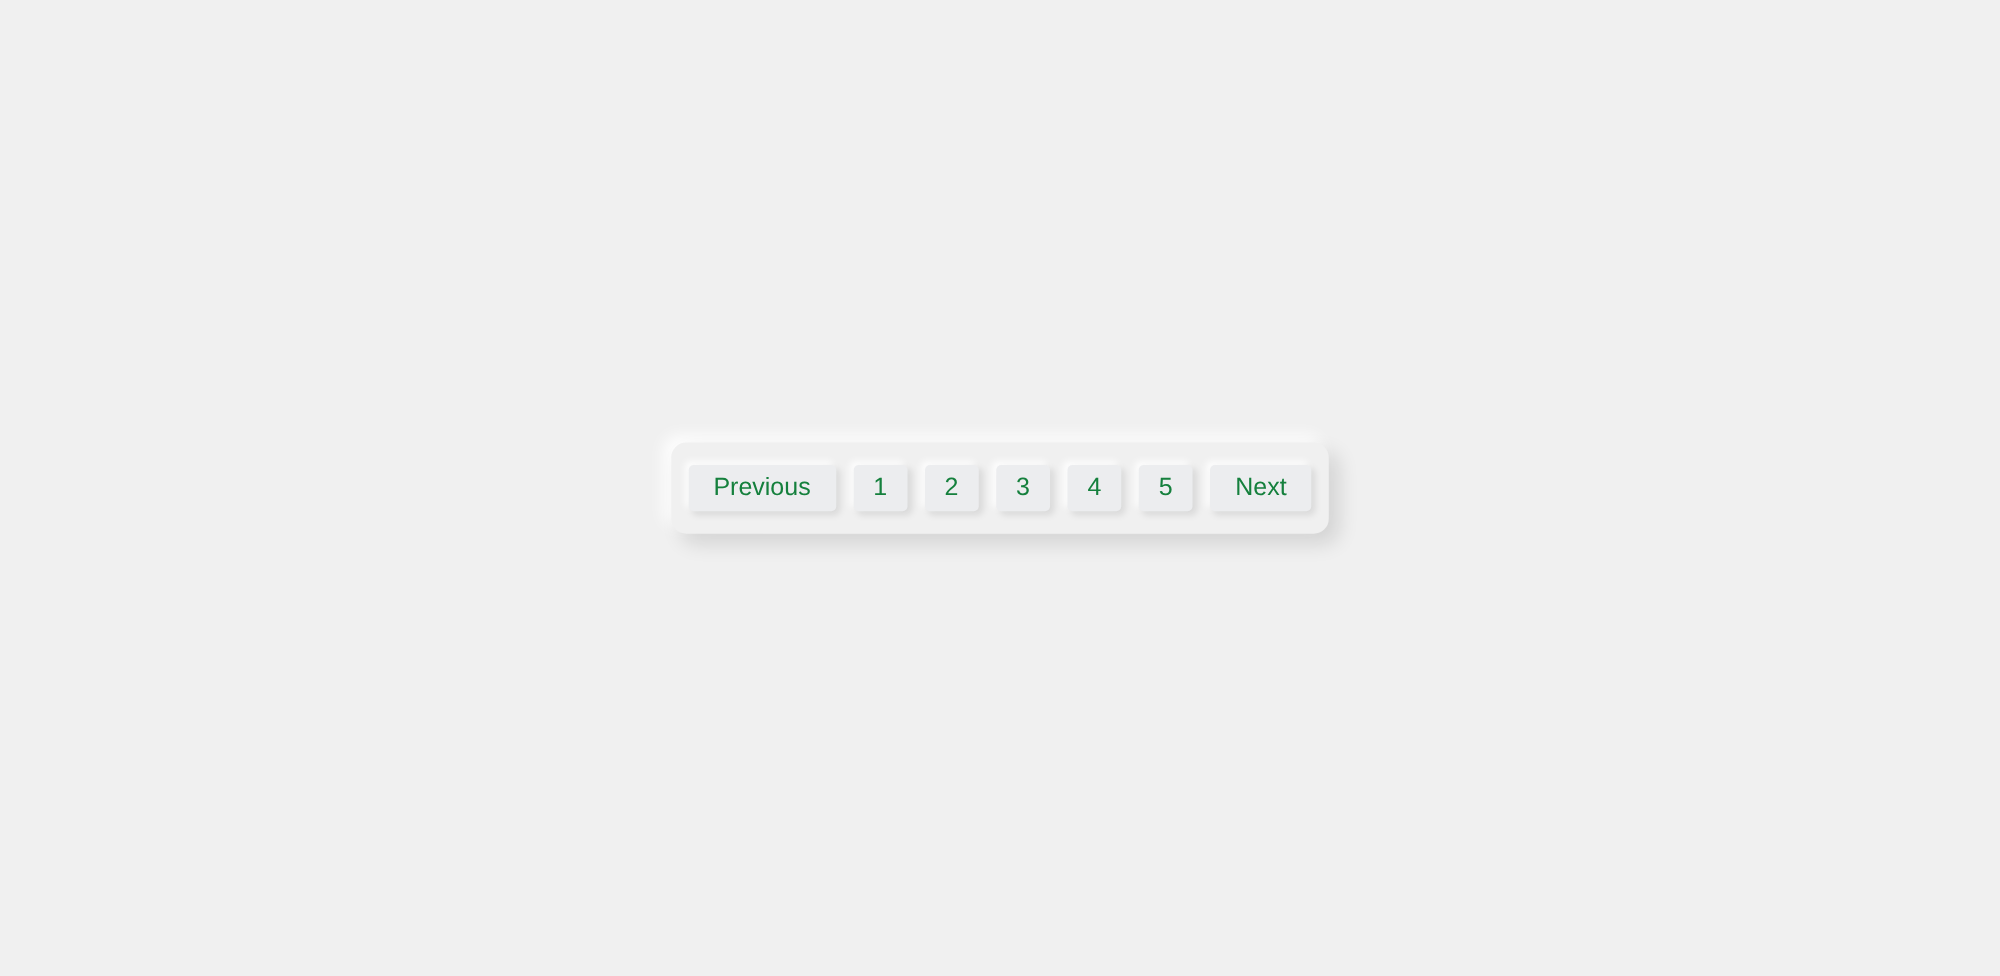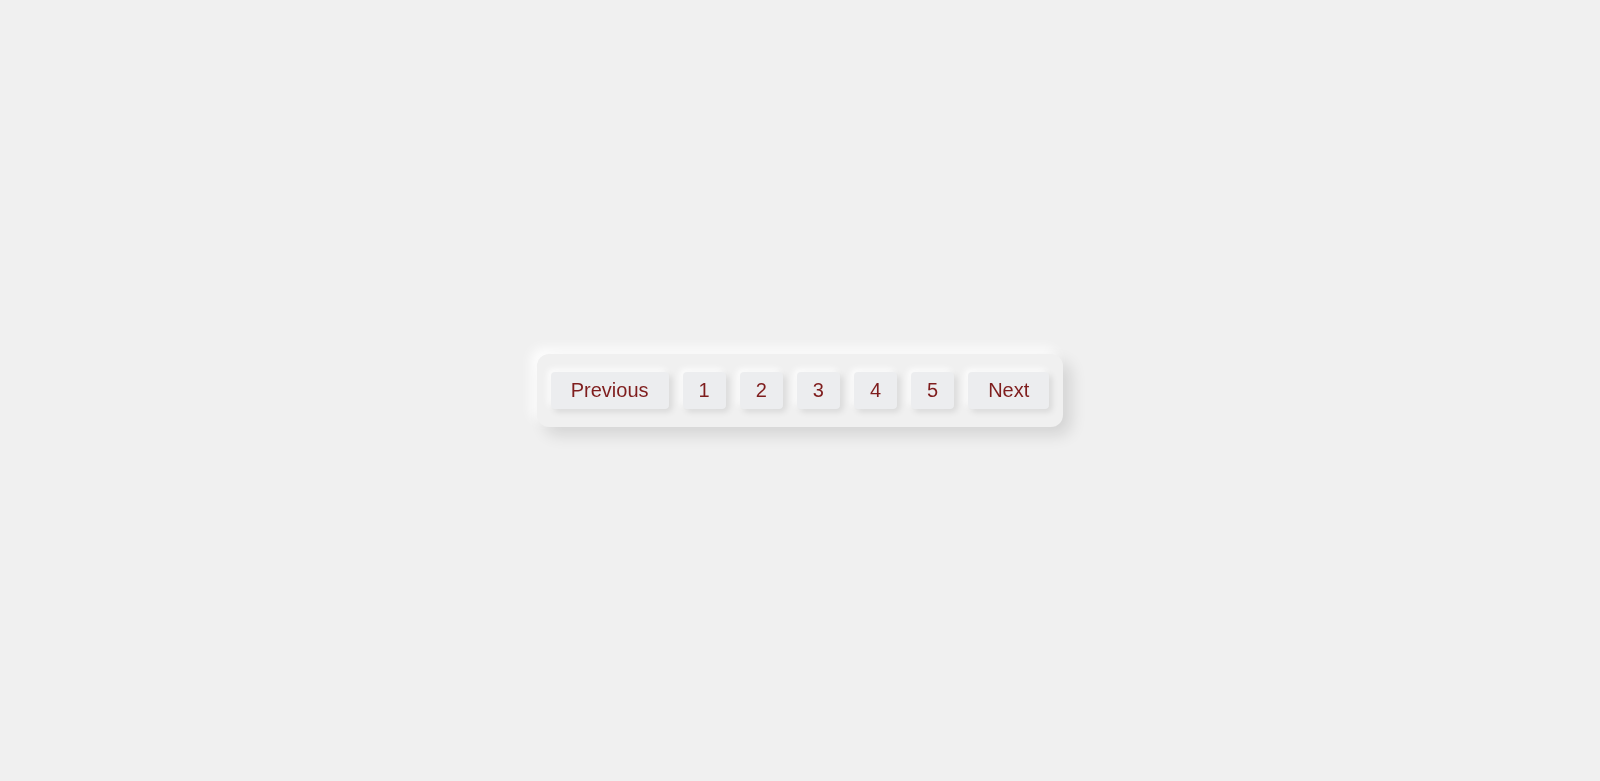--- a/index.html
+++ b/index.html
@@ -22,21 +22,21 @@
       padding: 18px 14px;
       display: flex;
       gap: 14px;
       box-shadow: 
         8px 8px 16px rgba(0,0,0,0.12),
         -6px -6px 12px rgba(255,255,255,0.9);
     }
     .page-btn {
       border: none;
       background: #ecedef;
-      color: #7f1d1d;
+      color: #15803d;
       font-size: 20px;
       padding: 7px 16px;
       border-radius: 4px;
       cursor: pointer;
       box-shadow:
         3px 3px 6px rgba(0,0,0,0.10),
         -3px -3px 6px rgba(255,255,255,0.9);
       font-family: inherit;
       min-width: 40px;
       text-align: center;

